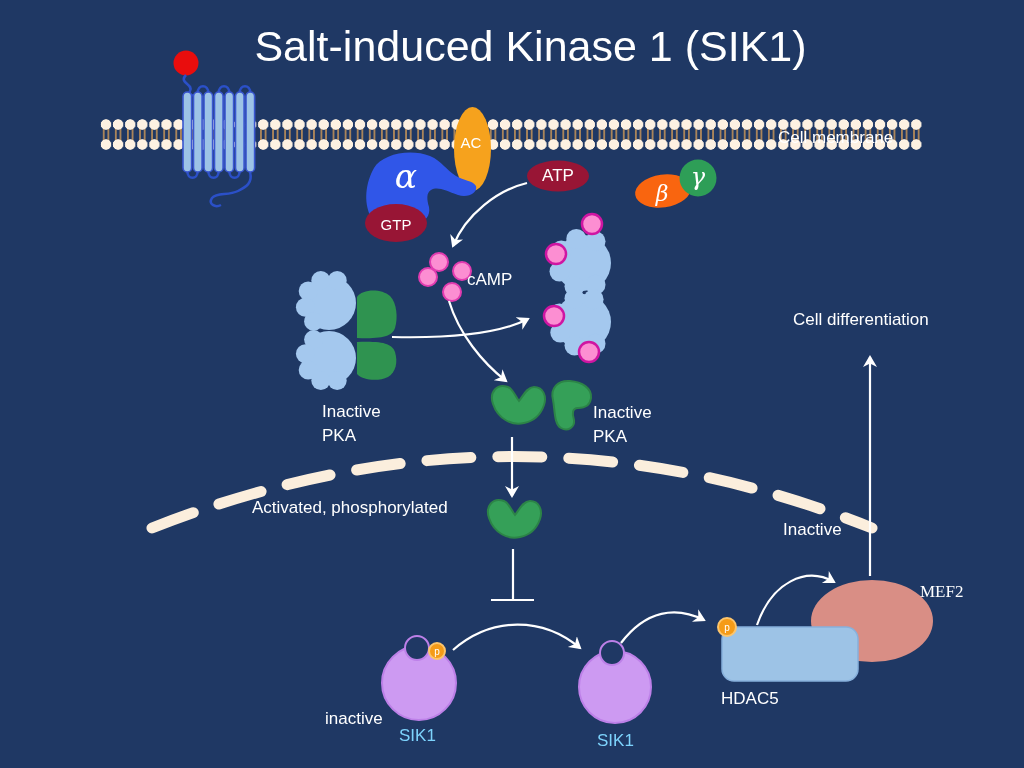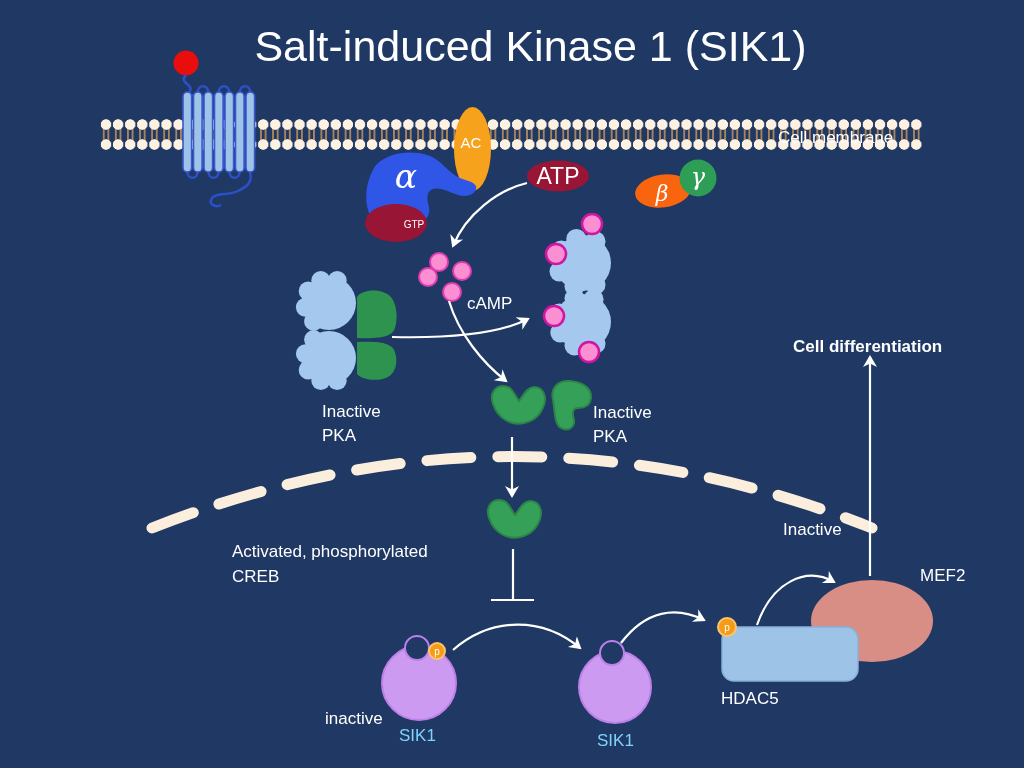--- a/index.html
+++ b/index.html
@@ -168,44 +168,43 @@
       <path d="M 870 576 L 870 357" marker-end="url(#ah)"></path>
     </g>
   </svg>
 
   <div class="title">Salt-induced Kinase 1 (SIK1)</div>
 
   <div class="lbl" style="left:778px;top:93px;margin-top:33px;">Cell membrane</div>
 
   <div class="ctr" style="left:471px;top:142px;font-size:15px;">AC</div>
   <div class="ctr greek" style="left:406px;top:176px;font-size:33px;">α</div>
-  <div class="ctr" style="left:414px;top:224px;font-size:10px;">GTP</div>
-  <div class="ctr" style="left:558px;top:176px;font-size:23px;">ATP</div>
+  <div class="ctr" style="left:396px;top:224px;font-size:15px;">GTP</div>
+  <div class="ctr" style="left:558px;top:176px;font-size:17px;">ATP</div>
   <div class="ctr greek" style="left:662px;top:193px;font-size:22px;">β</div>
   <div class="ctr greek" style="left:698px;top:177px;font-size:24px;">γ</div>
 
-  <div class="lbl" style="left:467px;top:292px;">cAMP</div>
+  <div class="lbl" style="left:467px;top:268px;">cAMP</div>
 
   <div class="lbl" style="left:322px;top:400px;">
     <div>Inactive</div>
     <div>PKA</div>
   </div>
   <div class="lbl" style="left:593px;top:401px;">
     <div>Inactive</div>
     <div>PKA</div>
   </div>
 
-  <div class="lbl" style="left:232px;top:495px;line-height:25px;margin-top:44px;">
+  <div class="lbl" style="left:252px;top:495px;line-height:25px;">
     <div>Activated, phosphorylated</div>
-    <div>CREB</div>
   </div>
 
   <div class="lbl" style="left:783px;top:518px;">Inactive</div>
-  <div class="lbl" style="left:793px;top:335px;font-weight:bold;">Cell differentiation</div>
-  <div class="lbl" style="left:920px;top:564px;">MEF2</div>
+  <div class="lbl" style="left:793px;top:308px;">Cell differentiation</div>
+  <div class="lbl" style="left:920px;top:580px;font-family:Liberation Serif, serif;">MEF2</div>
   <div class="lbl" style="left:721px;top:687px;">HDAC5</div>
 
   <div class="ctr" style="left:437px;top:651px;font-size:10px;">p</div>
   <div class="ctr" style="left:727px;top:627px;font-size:10px;">p</div>
 
   <div class="lbl" style="left:325px;top:707px;">inactive</div>
   <div class="lbl yellow" style="left:399px;top:724px;">SIK1</div>
   <div class="lbl" style="left:647px;top:733px;margin-top:36px;">active</div>
   <div class="lbl yellow" style="left:597px;top:729px;">SIK1</div>
 

